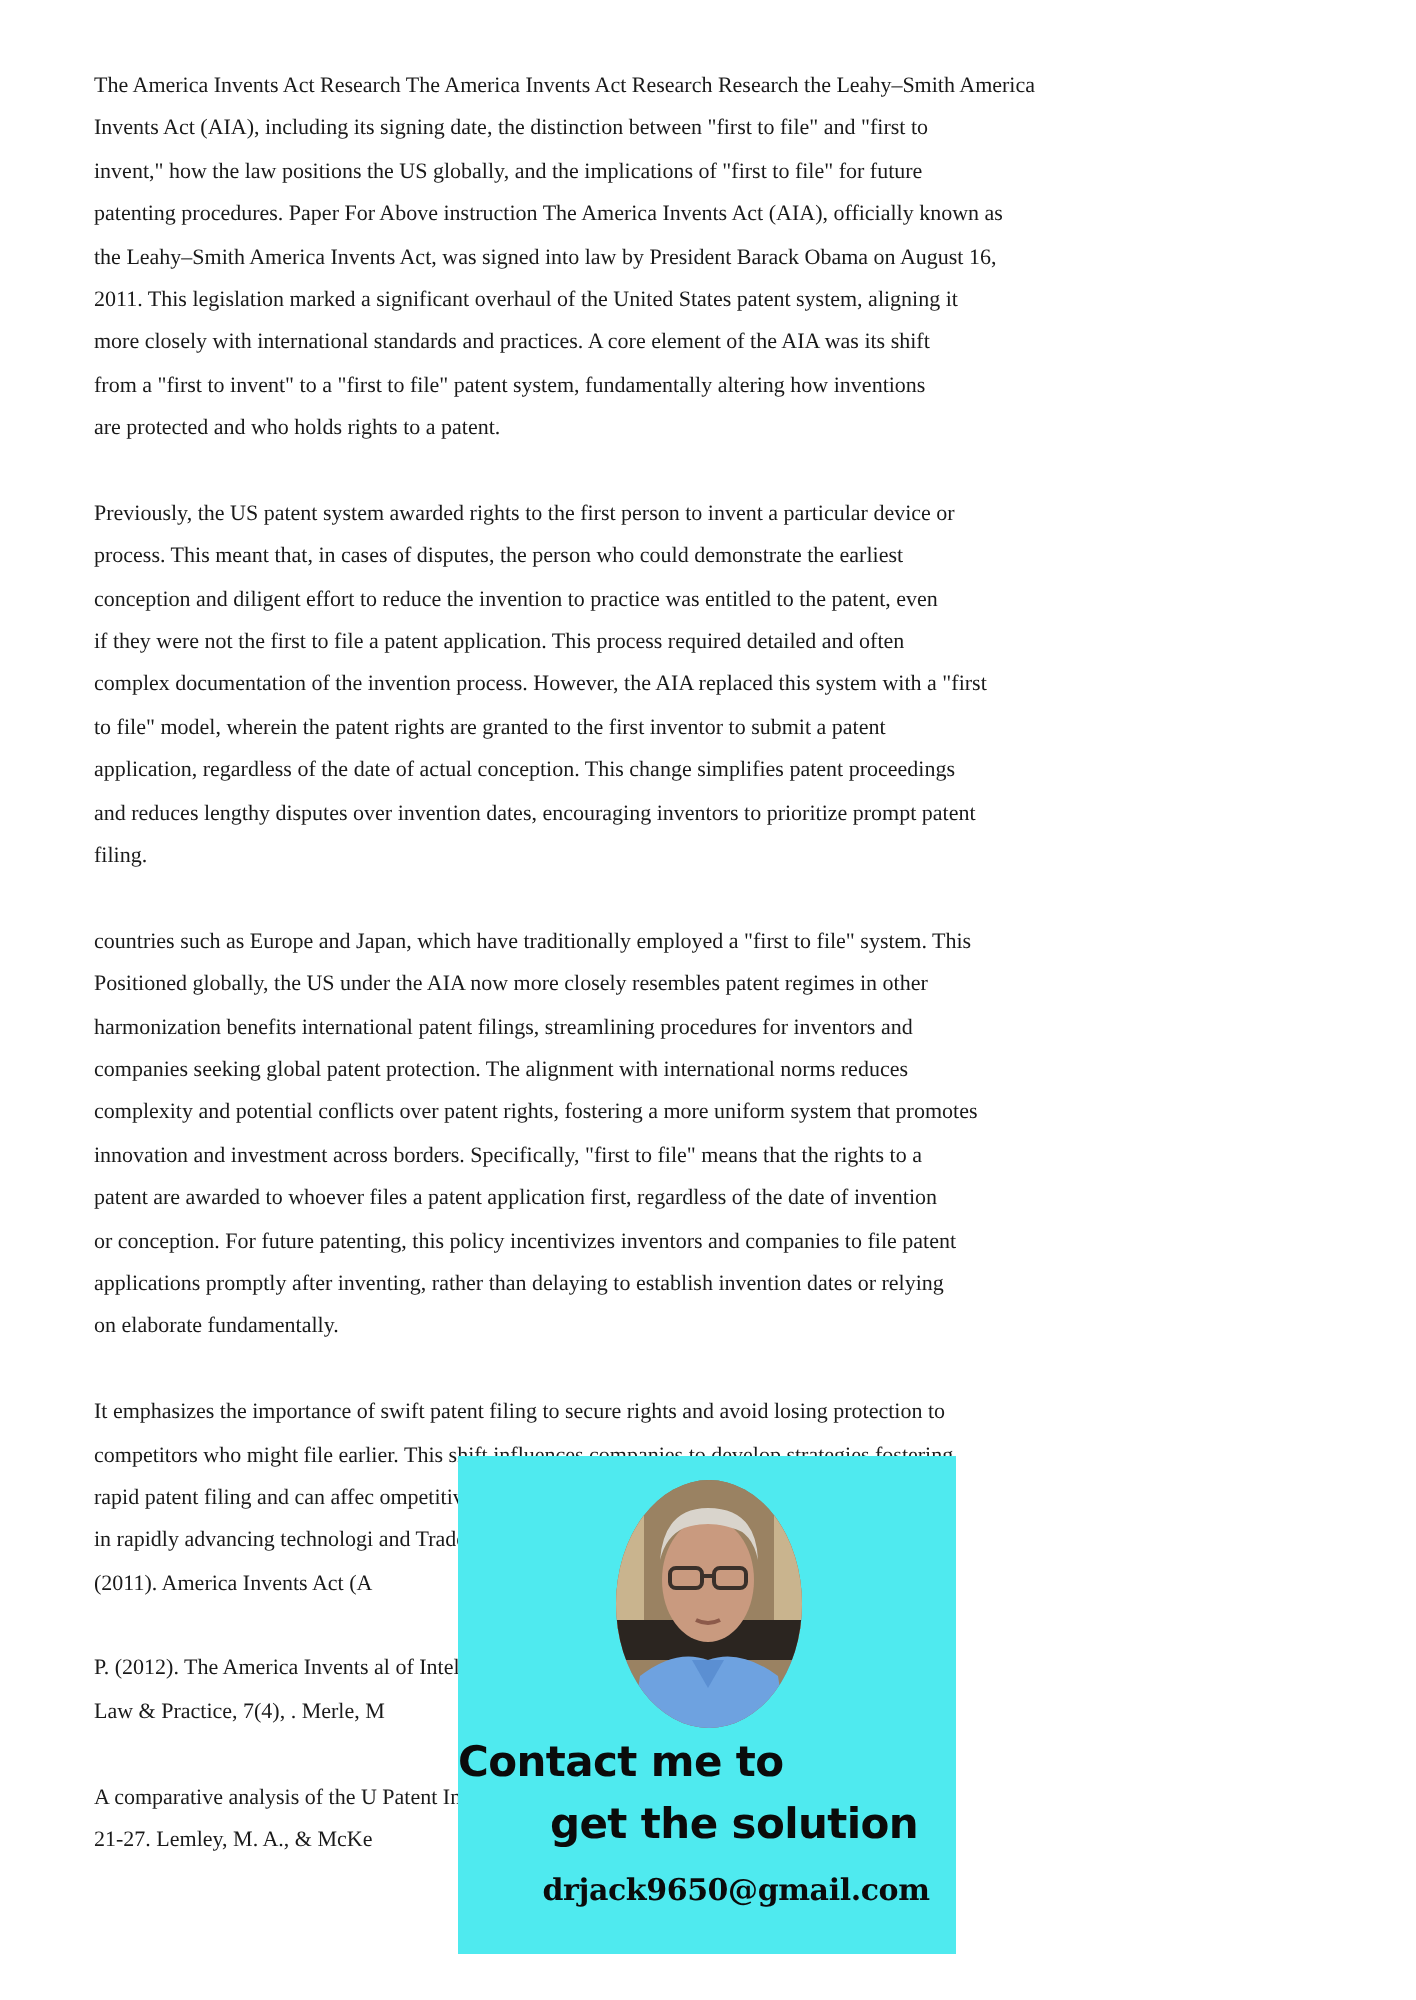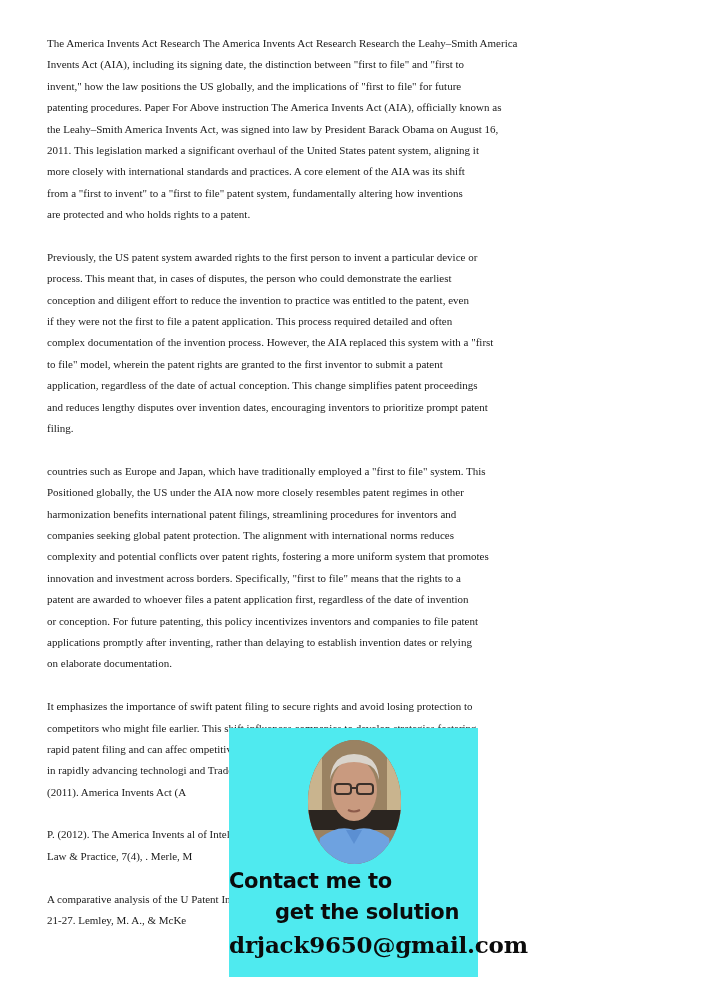--- a/index.html
+++ b/index.html
@@ -68,21 +68,21 @@
     .promo-title.l1 { top: 138px; }
     .promo-title.l2 { top: 169px; margin-left: 46px; }
     .promo-email {
       position: absolute;
       left: 0;
       top: 204px;
       width: 278px;
       text-align: center;
       font-family: "DejaVu Serif", serif;
       font-weight: bold;
-      font-size: 23px;
+      font-size: 15px;
       line-height: 26px;
       color: #0b0b0b;
       letter-spacing: -0.2px;
     }
   </style>
 </head>
 <body>
 
 <div class="doc">
   <div class="para">
@@ -112,21 +112,21 @@
   <div class="para">
     <span class="line">countries such as Europe and Japan, which have traditionally employed a "first to file" system. This</span>
     <span class="line">Positioned globally, the US under the AIA now more closely resembles patent regimes in other</span>
     <span class="line">harmonization benefits international patent filings, streamlining procedures for inventors and</span>
     <span class="line">companies seeking global patent protection. The alignment with international norms reduces</span>
     <span class="line">complexity and potential conflicts over patent rights, fostering a more uniform system that promotes</span>
     <span class="line">innovation and investment across borders. Specifically, "first to file" means that the rights to a</span>
     <span class="line">patent are awarded to whoever files a patent application first, regardless of the date of invention</span>
     <span class="line">or conception. For future patenting, this policy incentivizes inventors and companies to file patent</span>
     <span class="line">applications promptly after inventing, rather than delaying to establish invention dates or relying</span>
-    <span class="line">on elaborate documentation.</span>
+    <span class="line">on elaborate fundamentally.</span>
   </div>
 
   <div class="para">
     <span class="line">It emphasizes the importance of swift patent filing to secure rights and avoid losing protection to</span>
     <span class="line">competitors who might file earlier. This shift influences companies to develop strategies fostering</span>
     <span class="line">rapid patent filing and can affec                                                                  ompetitive positioning</span>
     <span class="line">in rapidly advancing technologi                                                                  and Trademark Office.</span>
     <span class="line">(2011). America Invents Act (A</span>
   </div>
 

